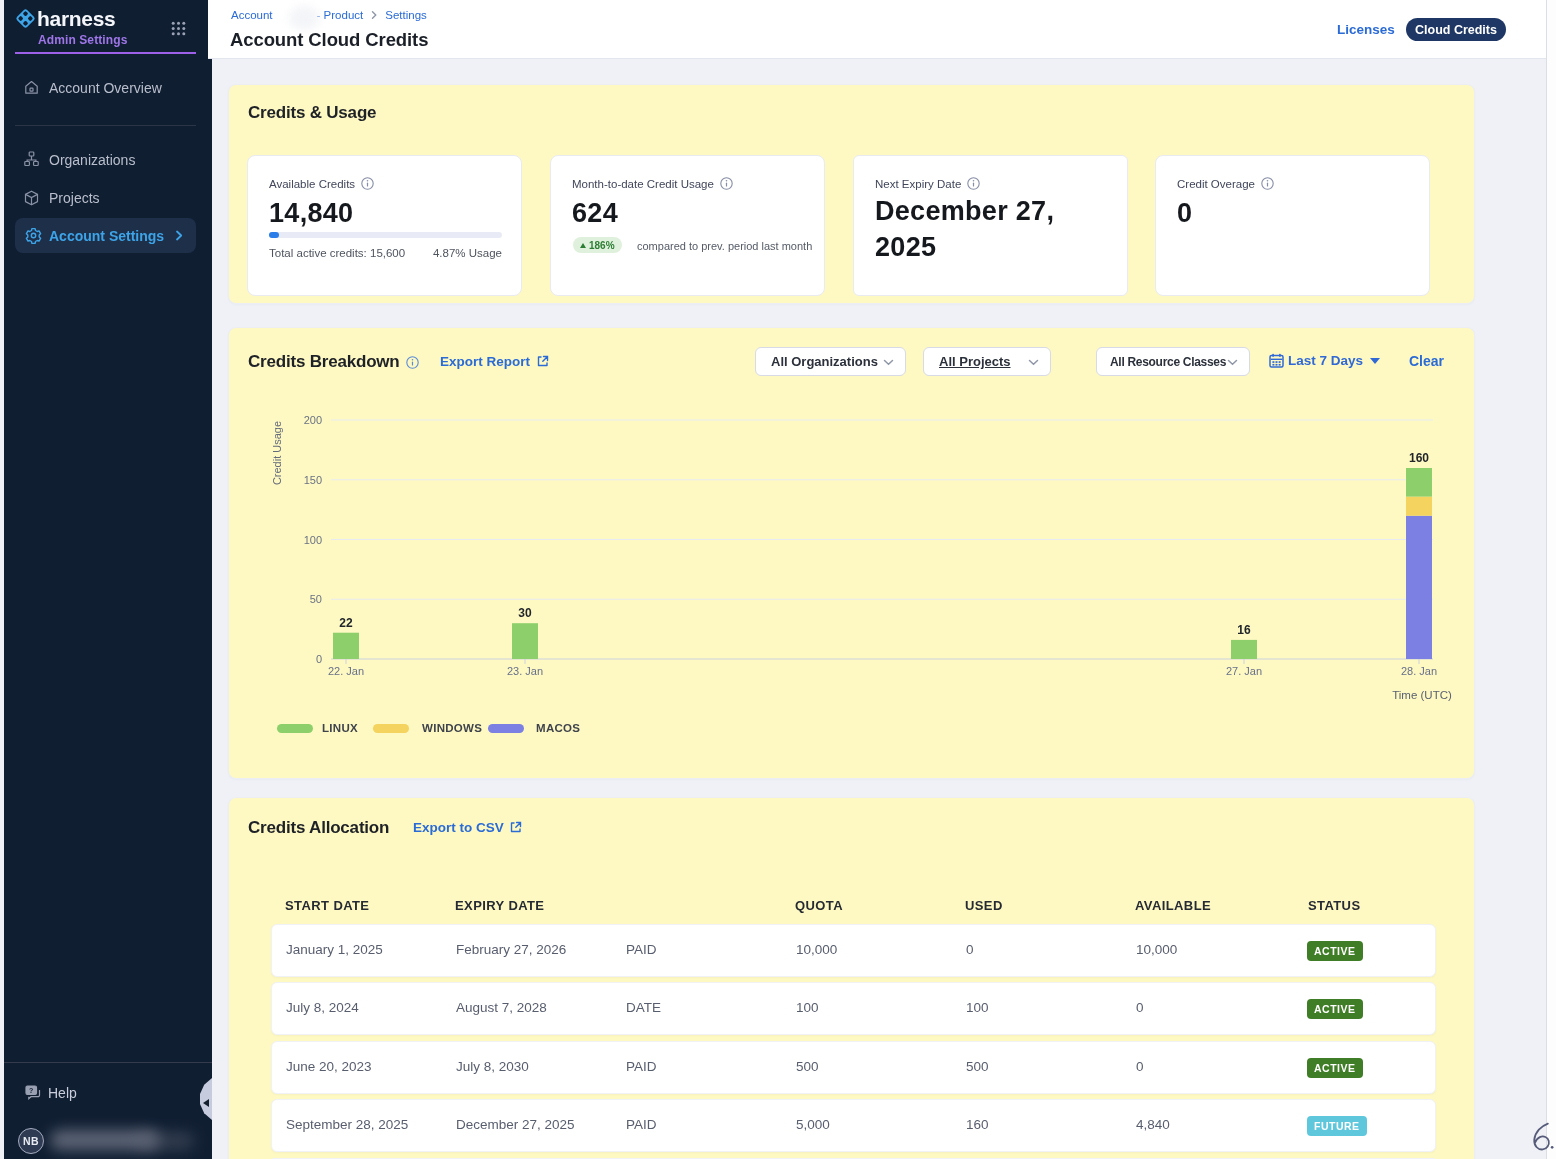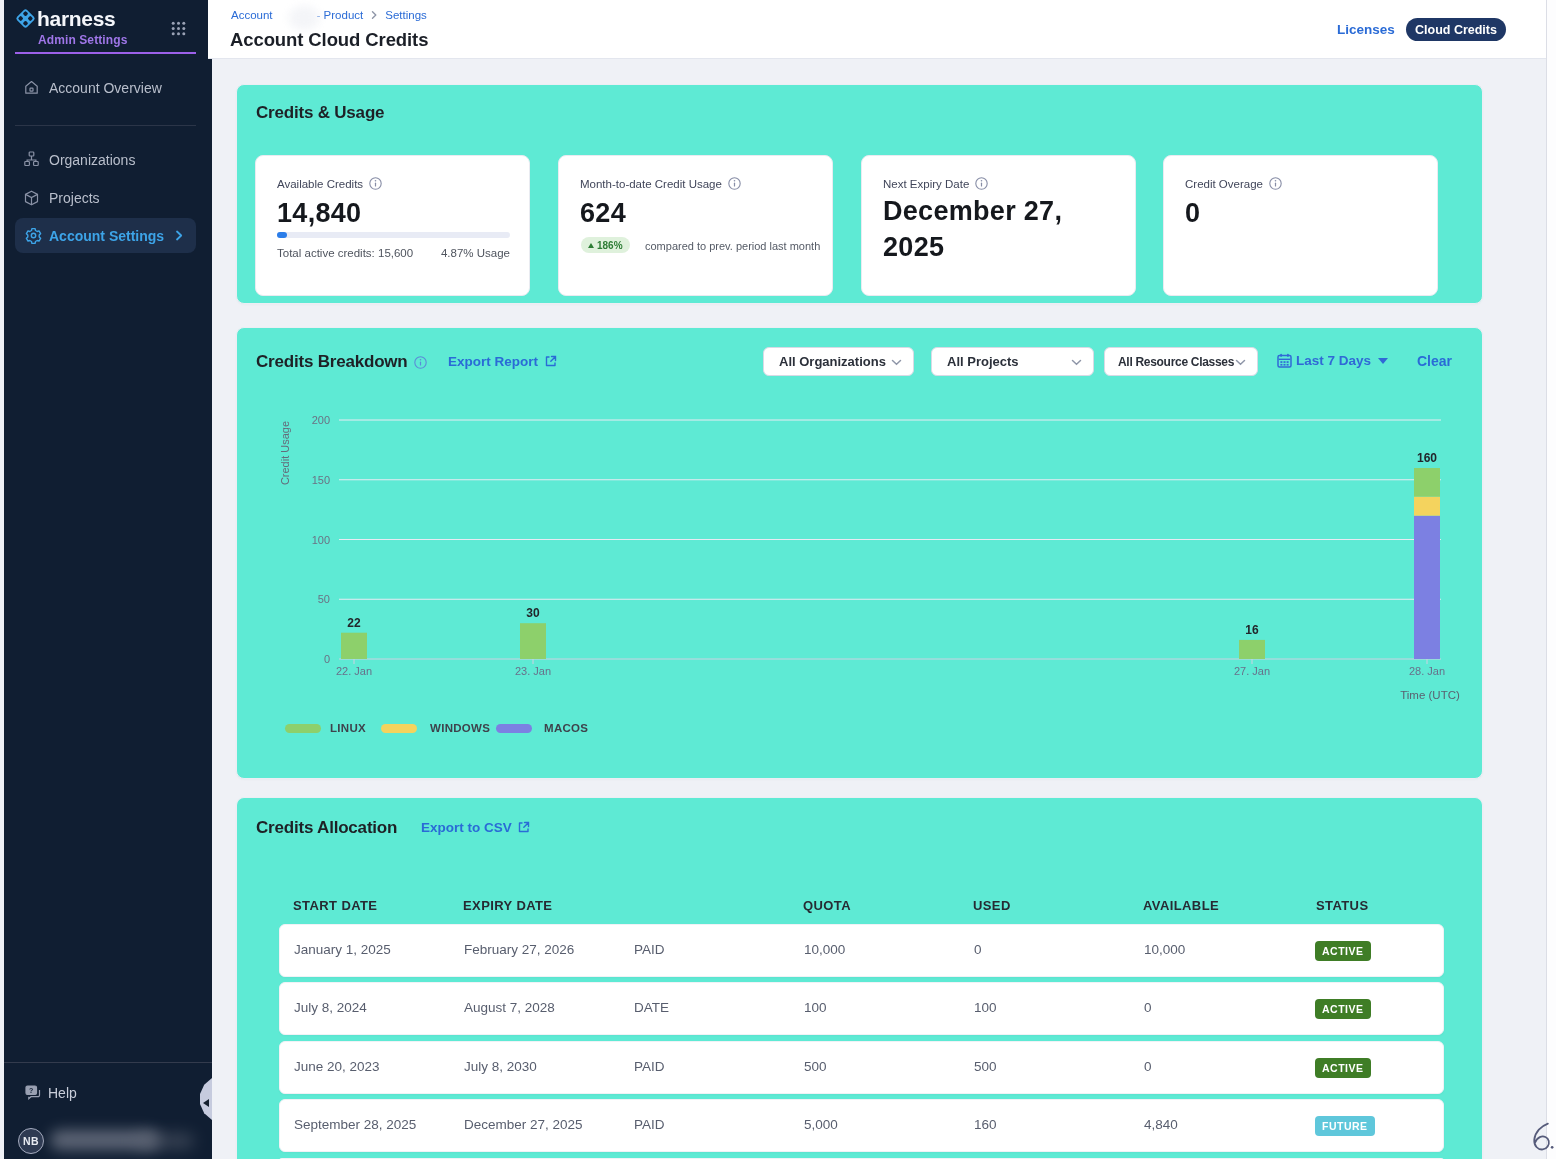--- a/index.html
+++ b/index.html
@@ -6,21 +6,21 @@
 html,body { width:1556px; height:1159px; overflow:hidden; font-family:"Liberation Sans",sans-serif; }
 body { position:relative; background:#EFF1F6; }
 .abs { position:absolute; }
 
 #sidebar { position:absolute; left:4px; top:0; width:208px; height:1159px; background:#101E32; }
 #sidebar .navtxt { color:#B9BFCC; font-size:14px; }
 
 #header { position:absolute; left:208px; top:0; width:1348px; height:59px; background:#fff; border-bottom:1px solid #E3E6EE; }
 .crumb { color:#2A6BD6; font-size:11.5px; font-weight:500; }
 
-.card { position:absolute; left:236px; width:1247px; background:#5eead4; border:1px solid #ECEEF4; border-radius:8px; box-shadow:0 1px 2px rgba(40,50,80,.03); }
+.card { position:absolute; left:228px; width:1247px; background:#fef9c3; border:1px solid #ECEEF4; border-radius:8px; box-shadow:0 1px 2px rgba(40,50,80,.03); }
 .cardtitle { font-size:17px; font-weight:700; color:#1E2126; letter-spacing:-0.2px; }
 .statbox { position:absolute; top:70px; width:275px; height:141px; background:#fff; border:1px solid #E9EBF1; border-radius:8px; padding:21px 21px 0 21px; }
 .statlabel { font-size:11.5px; color:#41465A; display:flex; align-items:center; gap:6px; }
 .statnum { font-size:27px; font-weight:700; color:#15181D; letter-spacing:0.3px; margin-top:7px; line-height:33px;}
 .bluelink { color:#2A6BD6; font-weight:700; font-size:13.5px; }
 .drop { position:absolute; top:19px; white-space:nowrap; height:29px; background:#fff; border:1px solid #D8DAE5; border-radius:6px; display:flex; align-items:center; padding:0 0 0 15px; font-size:13px; font-weight:600; color:#2B303A; }
 .drop svg { position:absolute; right:11px; top:11px; }
 
 .th { position:absolute; font-size:13px; font-weight:700; color:#262B33; letter-spacing:0.4px; }
 .row { position:absolute; left:42px; width:1165px; height:53px; background:#fff; border:1px solid #F0F2F6; border-radius:6px; box-shadow:0 1px 2px rgba(40,50,80,.04); }
@@ -143,21 +143,21 @@
           <rect x="5.9" y="5.6" width="1.2" height="4" rx="0.6" fill="#878DA6"></rect>
           <circle cx="6.5" cy="3.8" r="0.8" fill="#878DA6"></circle>
         </svg></div>
     <div class="statnum">624</div>
     <div class="abs" style="left:22px;top:81px;height:16px;border-radius:8px;background:#DFF1DC;display:flex;align-items:center;padding:0 7px;gap:3px;">
       <span style="width:0;height:0;border-left:3.5px solid transparent;border-right:3.5px solid transparent;border-bottom:5px solid #2D7D35;"></span>
       <span style="font-size:10px;font-weight:700;color:#2D7D35;">186%</span>
     </div>
     <div class="abs" style="left:86px;top:84px;font-size:11px;color:#555B66;">compared to prev. period last month</div>
   </div>
-  <div class="statbox" style="left:624px;">
+  <div class="statbox" style="left:624px;border-radius:6px;">
     <div class="statlabel">Next Expiry Date <svg width="13" height="13" viewBox="0 0 13 13">
           <circle cx="6.5" cy="6.5" r="5.7" fill="none" stroke="#878DA6" stroke-width="1.1"></circle>
           <rect x="5.9" y="5.6" width="1.2" height="4" rx="0.6" fill="#878DA6"></rect>
           <circle cx="6.5" cy="3.8" r="0.8" fill="#878DA6"></circle>
         </svg></div>
     <div class="statnum" style="line-height:36px;margin-top:3px;">December 27,<br>2025</div>
   </div>
   <div class="statbox" style="left:926px;">
     <div class="statlabel">Credit Overage <svg width="13" height="13" viewBox="0 0 13 13">
           <circle cx="6.5" cy="6.5" r="5.7" fill="none" stroke="#878DA6" stroke-width="1.1"></circle>
@@ -175,21 +175,21 @@
       <circle cx="6.5" cy="3.8" r="0.8" fill="#5B8BD8"></circle>
     </svg>
   <div class="abs bluelink" style="left:211px;top:26px;">Export Report</div>
   <svg class="abs" style="left:308px;top:27px;" width="12" height="12" viewBox="0 0 12 12" fill="none" stroke="#2A6BD6" stroke-width="1.4">
     <path d="M4.5 2 H1.5 V10.5 H10 V7.5" stroke-linejoin="round"></path>
     <path d="M6.5 1.5 H10.5 V5.5 M10.3 1.7 L5.8 6.2" stroke-linecap="round"></path>
   </svg>
   <div class="drop" style="left:526px;width:151px;">All Organizations <svg width="11" height="7" viewBox="0 0 11 7" fill="none" stroke="#8F96A8" stroke-width="1.5" stroke-linecap="round">
         <path d="M1.5 1.5 L5.5 5.2 L9.5 1.5"></path>
       </svg></div>
-  <div class="drop" style="left:694px;width:163px;">All Projects <svg width="11" height="7" viewBox="0 0 11 7" fill="none" stroke="#8F96A8" stroke-width="1.5" stroke-linecap="round">
+  <div class="drop" style="left:694px;width:128px;text-decoration:underline;">All Projects <svg width="11" height="7" viewBox="0 0 11 7" fill="none" stroke="#8F96A8" stroke-width="1.5" stroke-linecap="round">
         <path d="M1.5 1.5 L5.5 5.2 L9.5 1.5"></path>
       </svg></div>
   <div class="drop" style="left:867px;width:154px;font-size:12px;letter-spacing:-0.3px;padding:0 0 0 13px;">All Resource Classes <svg width="11" height="7" viewBox="0 0 11 7" fill="none" stroke="#8F96A8" stroke-width="1.5" stroke-linecap="round">
         <path d="M1.5 1.5 L5.5 5.2 L9.5 1.5"></path>
       </svg></div>
   <svg class="abs" style="left:1040px;top:25px;" width="15" height="15" viewBox="0 0 15 15" fill="#3069D6">
     <rect x="1" y="2.5" width="13" height="11.5" rx="1.5" fill="none" stroke="#3069D6" stroke-width="1.5"></rect>
     <rect x="3.2" y="0.8" width="1.8" height="3" rx="0.9"></rect>
       <rect x="10" y="0.8" width="1.8" height="3" rx="0.9"></rect>
     <rect x="1.8" y="5.6" width="11.4" height="1.4"></rect>

